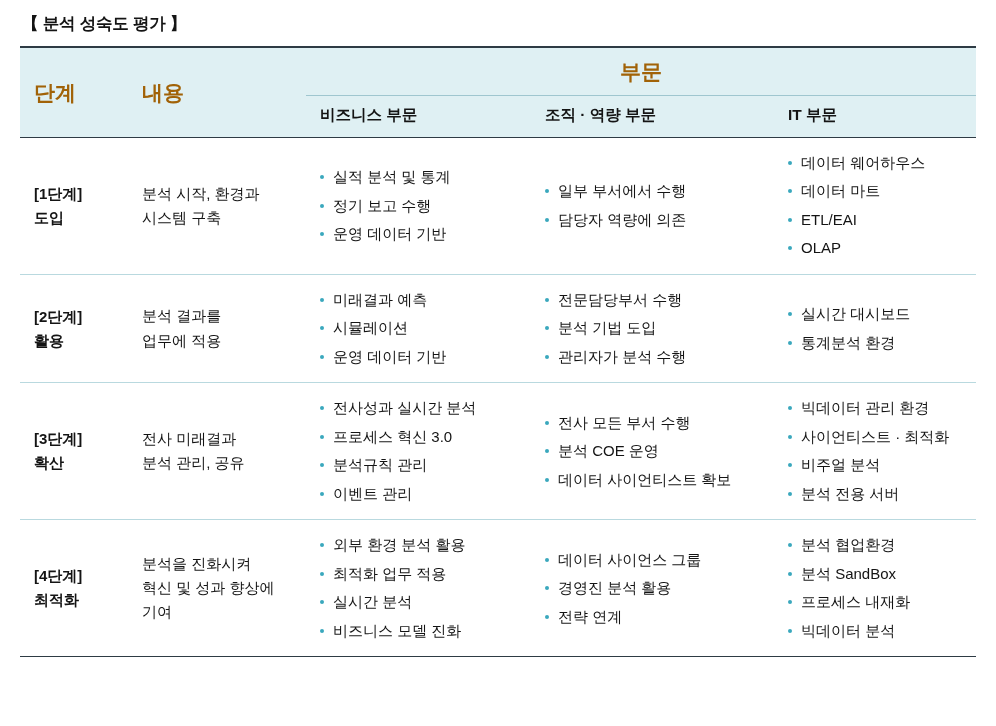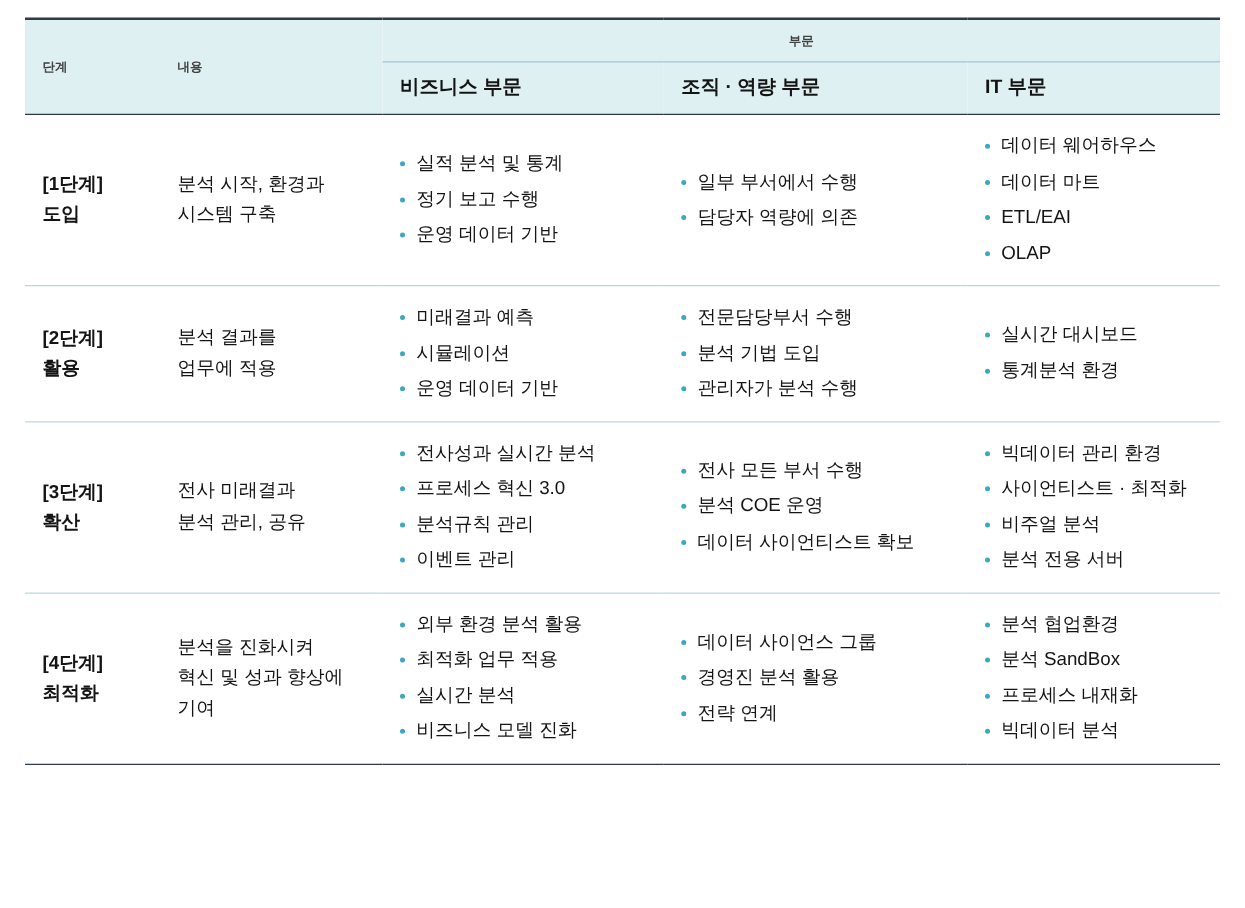--- a/index.html
+++ b/index.html
@@ -40,22 +40,22 @@
   table.maturity col.c-biz    { width: 225px; }
   table.maturity col.c-org    { width: 243px; }
   table.maturity col.c-it     { width: 202px; }
 
   .thead-top th {
     background: #dff0f3;
     border-top: 2.5px solid #2e3b44;
     border-bottom: 1px solid #9fc6cf;
     padding: 10px 0 9px 0;
     font-weight: 700;
-    font-size: 10px;
-    color: #404040;
+    font-size: 21px;
+    color: #a16207;
   }
   .thead-top th.group-head {
     text-align: center;
   }
   .thead-bottom th {
     background: #dff0f3;
     border-bottom: 1.6px solid #2e3b44;
     padding: 9px 0 11px 0;
     font-weight: 700;
     font-size: 15.5px;
@@ -117,20 +117,21 @@
     height: 4px;
     background: #3aa8bd;
     border-radius: 50%;
   }
 </style>
 </head>
 <body>
 
 <div class="page">
 
+  <h1 class="doc-title">【 분석 성숙도 평가 】</h1>
 
   <table class="maturity">
     <colgroup>
       <col class="c-stage">
       <col class="c-desc">
       <col class="c-biz">
       <col class="c-org">
       <col class="c-it">
     </colgroup>
     <thead>

